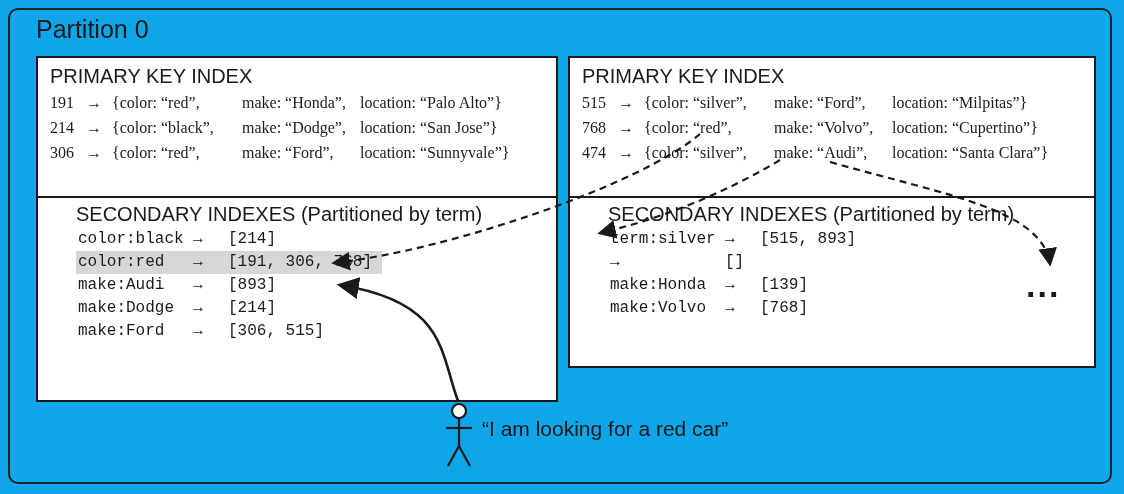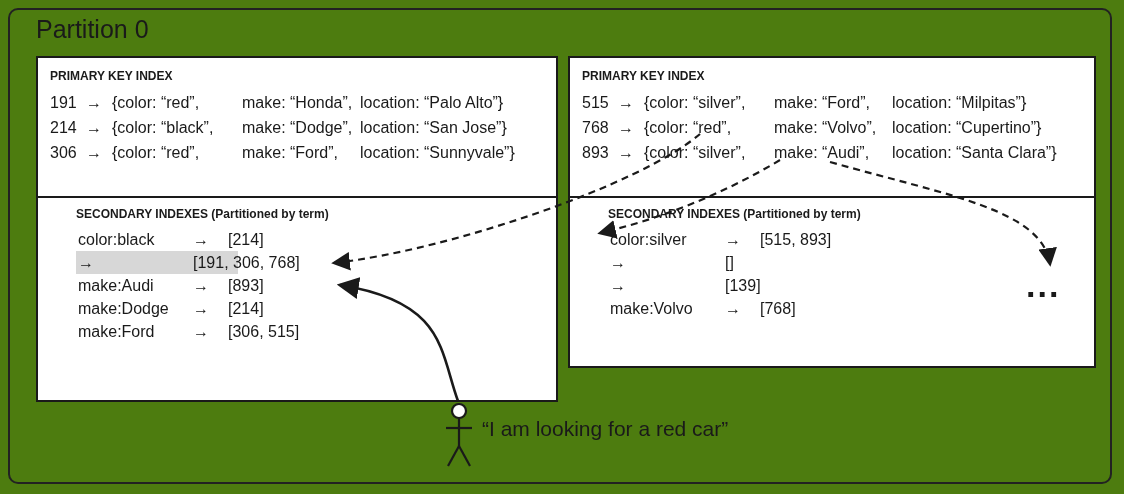--- a/index.html
+++ b/index.html
@@ -1,31 +1,31 @@
 <!DOCTYPE html>
 <html><head>
 <meta charset="utf-8">
 <style>
   html,body{margin:0;padding:0;background:#fff;}
   .canvas{
-    position:relative;width:1124px;height:494px;background:#4d7c0f;overflow:hidden;
+    position:relative;width:1124px;height:494px;background:#0ea5e9;overflow:hidden;
     font-family:"Liberation Sans",sans-serif;color:#1a1a1a;
   }
   .frame{position:absolute;left:8px;top:8px;width:1104px;height:476px;
     border:2px solid #222;border-radius:10px;box-sizing:border-box;}
   .plabel{position:absolute;top:14px;font-size:25px;line-height:30px;}
   .pbox{position:absolute;top:56px;border:2px solid #1a1a1a;background:#fff;box-sizing:border-box;}
   .sec{box-sizing:border-box;padding:8px 12px 0 12px;}
   .sec.prim{height:140px;border-bottom:2px solid #1a1a1a;}
   .sec.secd{padding-top:6px;padding-left:38px;}
-  .hdr{font-weight:bold;font-size:12px;line-height:20px;}
+  .hdr{font-weight:normal;font-size:20px;line-height:20px;}
   .prows{margin-top:4px;}
   .prow{display:grid;grid-template-columns:36px 26px 130px 118px 1fr;
-    font-size:16px;line-height:25px;white-space:nowrap;}
-  .srows{margin-top:4px;}
+    font-size:16px;line-height:25px;white-space:nowrap;font-family:Liberation Serif, serif;}
+  .srows{margin-top:4px;font-family:Liberation Mono, monospace;}
   .srow{display:grid;grid-template-columns:115px 35px auto;width:max-content;
     font-size:16px;line-height:23px;white-space:nowrap;padding:0 10px 0 2px;}
   .srow.highlight{background:#d7d7d7;}
   .arr{color:#1a1a1a;}
   .quote{position:absolute;left:482px;top:416px;font-size:21px;line-height:26px;text-align:right;}
   .more{position:absolute;left:1026px;top:266px;font-size:34px;font-weight:bold;letter-spacing:2px;}
   svg.overlay{position:absolute;left:0;top:0;pointer-events:none;}
 </style>
 </head>
 <body>
@@ -63,20 +63,21 @@
     </div>
     <div class="sec secd">
       <div class="hdr">SECONDARY INDEXES (Partitioned by term)</div>
       <div class="srows">
         <div class="srow">
           <span>color:black</span>
           <span class="arr">→</span>
           <span>[214]</span>
         </div>
         <div class="srow highlight">
+          <span>color:red</span>
           <span class="arr">→</span>
           <span>[191, 306, 768]</span>
         </div>
         <div class="srow">
           <span>make:Audi</span>
           <span class="arr">→</span>
           <span>[893]</span>
         </div>
         <div class="srow">
           <span>make:Dodge</span>
@@ -104,41 +105,42 @@
           <span>location: “Milpitas”}</span>
         </div>
         <div class="prow">
           <span>768</span>
           <span class="arr">→</span>
           <span>{color: “red”,</span>
           <span>make: “Volvo”,</span>
           <span>location: “Cupertino”}</span>
         </div>
         <div class="prow">
-          <span>893</span>
+          <span>474</span>
           <span class="arr">→</span>
           <span>{color: “silver”,</span>
           <span>make: “Audi”,</span>
           <span>location: “Santa Clara”}</span>
         </div>
       </div>
     </div>
     <div class="sec secd">
       <div class="hdr">SECONDARY INDEXES (Partitioned by term)</div>
       <div class="srows">
         <div class="srow">
-          <span>color:silver</span>
+          <span>term:silver</span>
           <span class="arr">→</span>
           <span>[515, 893]</span>
         </div>
         <div class="srow">
           <span class="arr">→</span>
           <span>[]</span>
         </div>
         <div class="srow">
+          <span>make:Honda</span>
           <span class="arr">→</span>
           <span>[139]</span>
         </div>
         <div class="srow">
           <span>make:Volvo</span>
           <span class="arr">→</span>
           <span>[768]</span>
         </div>
       </div>
     </div>

